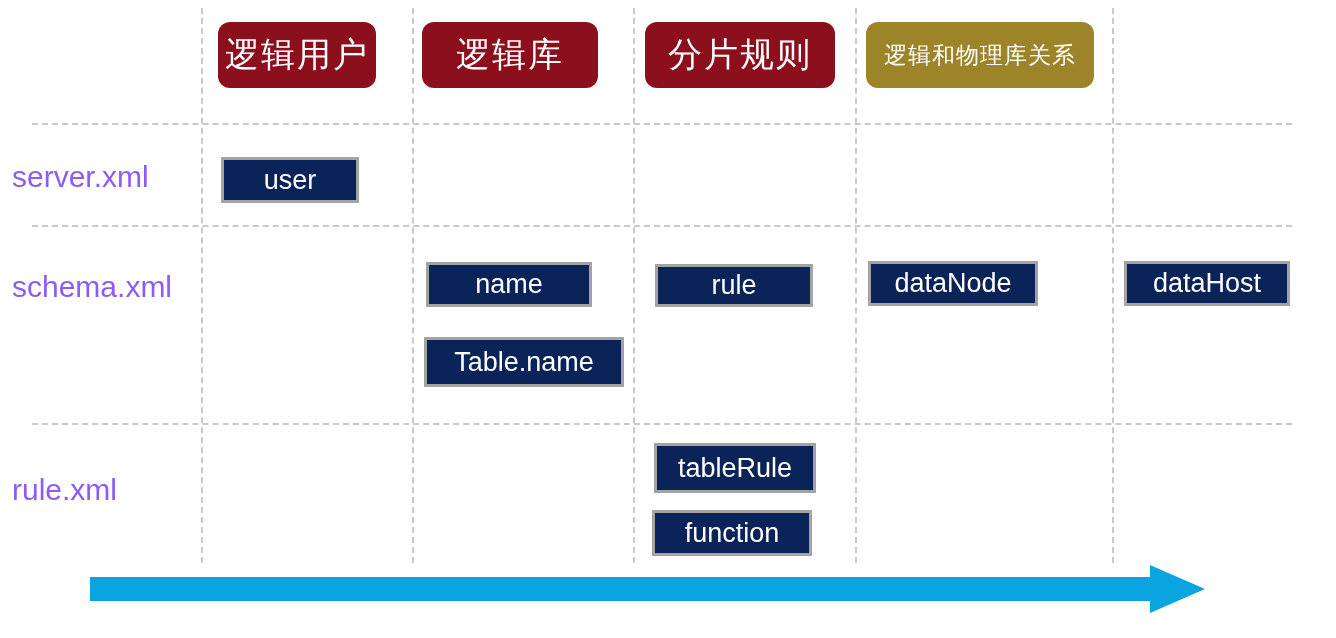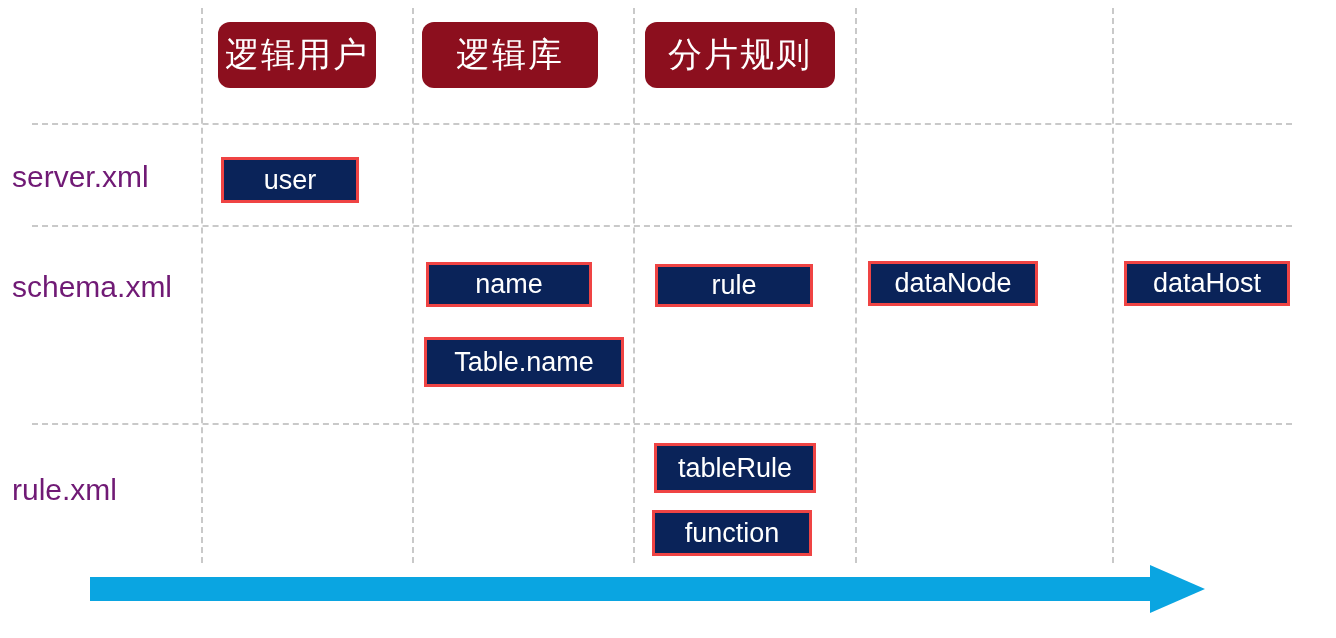--- a/index.html
+++ b/index.html
@@ -14,26 +14,26 @@
   .hdr{
     position:absolute;top:22px;height:66px;border-radius:12px;
     color:#ffffff;display:flex;align-items:center;justify-content:center;
     font-family:"DejaVu Serif","Liberation Serif",serif;
     font-size:34px;letter-spacing:2px;box-sizing:border-box;
   }
   .hdr.red{background:#8c0f1e;}
   .hdr.olive{background:#9d8428;font-size:23px;letter-spacing:1px;}
   
   .rowlab{
-    position:absolute;left:12px;color:#701a75;font-size:30px;
+    position:absolute;left:12px;color:#8b5cf6;font-size:30px;
     display:flex;align-items:center;height:40px;
   }
   
   .cbox{
-    position:absolute;background:#0a2359;border:3px solid #ef4444;
+    position:absolute;background:#0a2359;border:3px solid #a3a3a3;
     color:#ffffff;font-size:27px;display:flex;align-items:center;justify-content:center;
     box-sizing:border-box;
   }
   
   .arrow-shaft{position:absolute;left:90px;top:577px;width:1060px;height:24px;background:#0aa5e1;}
   .arrow-head{
     position:absolute;left:1150px;top:565px;width:0;height:0;
     border-top:24px solid transparent;border-bottom:24px solid transparent;
     border-left:55px solid #0aa5e1;
   }
@@ -54,20 +54,23 @@
   <div class="hline" style="top:423px"></div>
 
   <div class="hdr red" style="left:218px;width:158px">
     <span>逻辑用户</span>
   </div>
   <div class="hdr red" style="left:422px;width:176px">
     <span>逻辑库</span>
   </div>
   <div class="hdr red" style="left:645px;width:190px">
     <span>分片规则</span>
+  </div>
+  <div class="hdr olive" style="left:866px;width:228px">
+    <span>逻辑和物理库关系</span>
   </div>
 
   <div class="rowlab" style="top:157px">server.xml</div>
   <div class="rowlab" style="top:267px">schema.xml</div>
   <div class="rowlab" style="top:470px">rule.xml</div>
 
   <div class="cbox" style="left:221px;top:157px;width:138px;height:46px">
     <span>user</span>
   </div>
   <div class="cbox" style="left:426px;top:262px;width:166px;height:45px">

